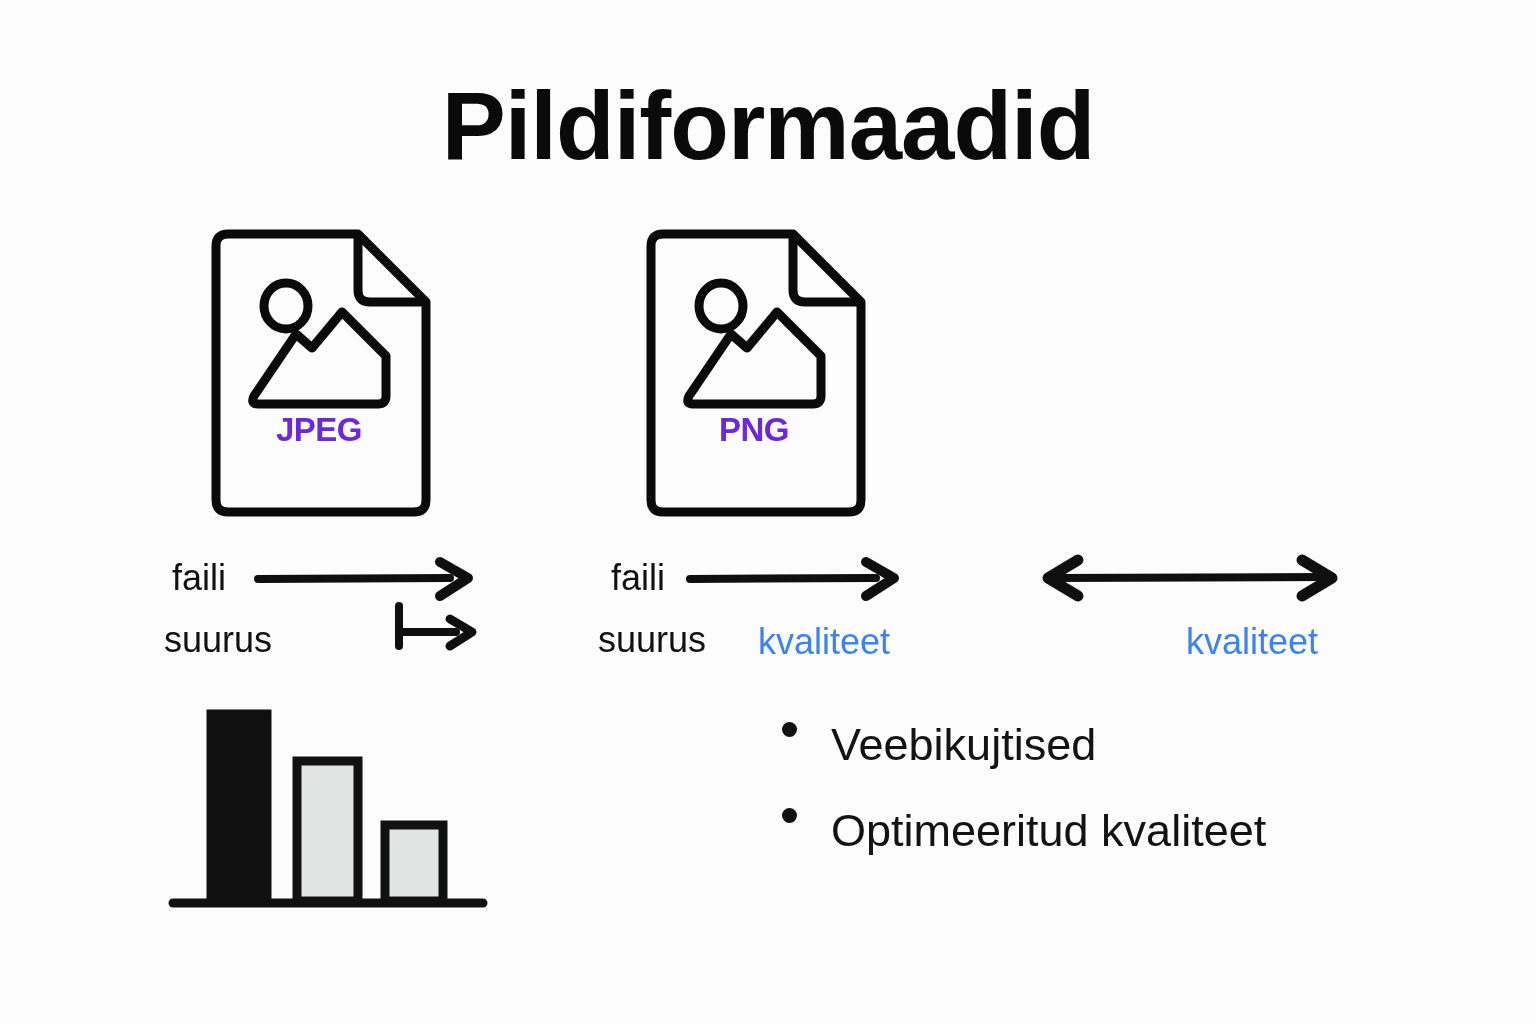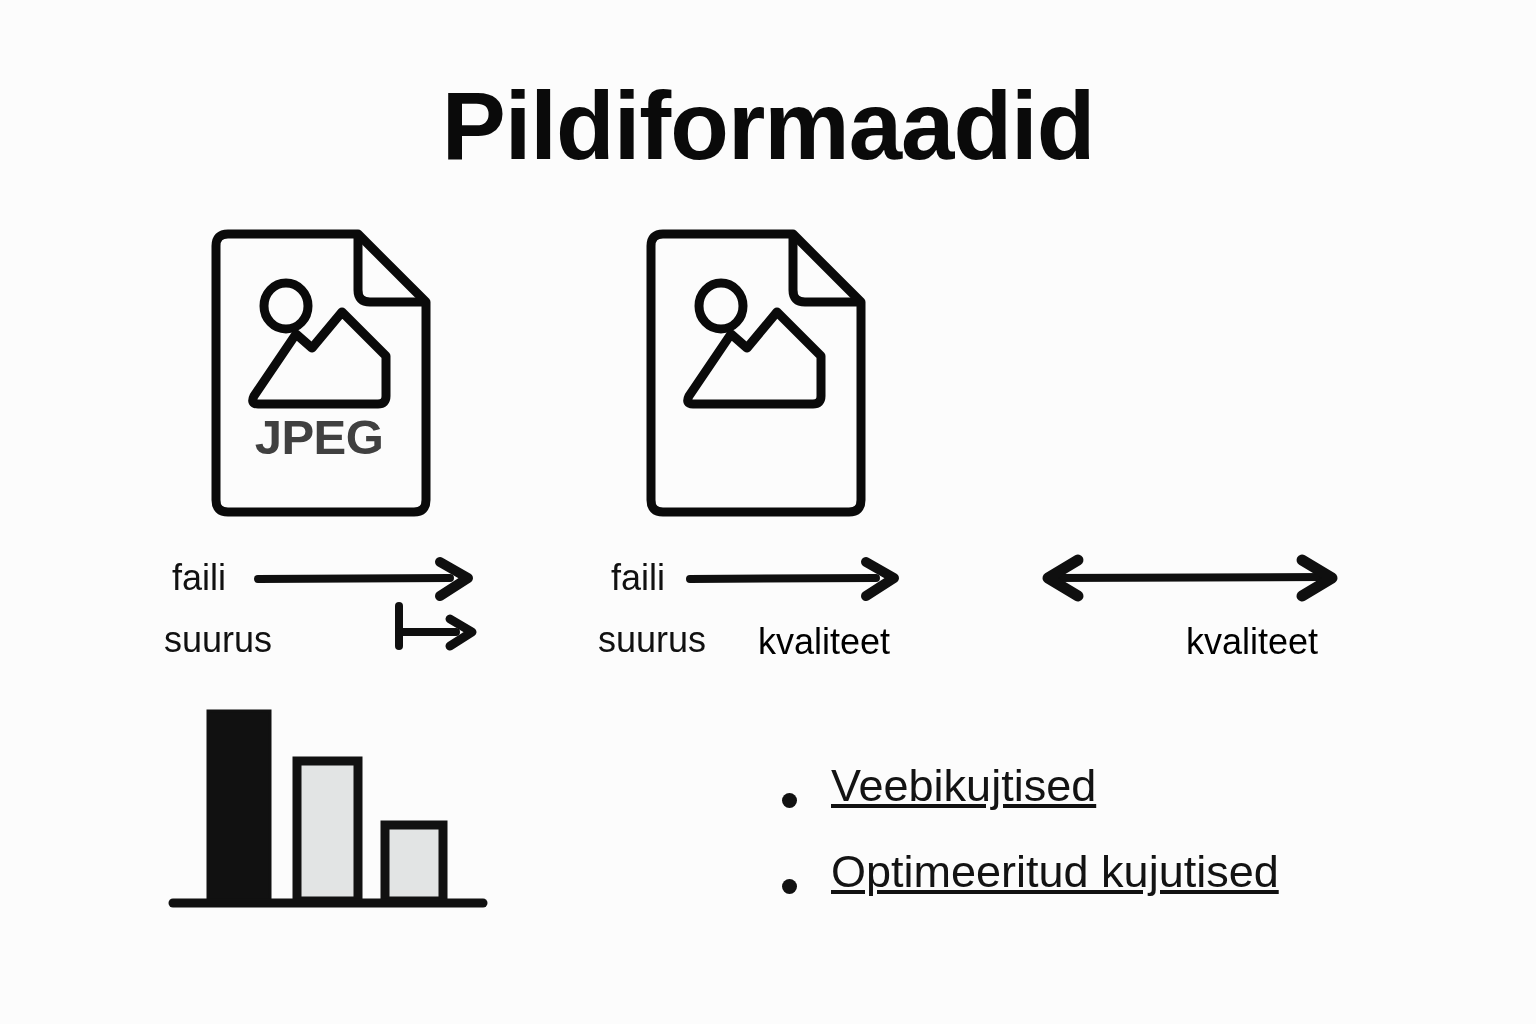--- a/index.html
+++ b/index.html
@@ -54,23 +54,23 @@
     width: 226px;
     height: 290px;
     overflow: visible;
   }
   .file-label {
     position: absolute;
     left: 0;
     top: 185px;
     width: 226px;
     text-align: center;
-    font-size: 49px;
+    font-size: 33px;
     font-weight: 800;
-    color: #404040;
+    color: #6d28d9;
     letter-spacing: -0.5px;
     line-height: 1;
     white-space: nowrap;
   }
 
   
   .annot {
     position: absolute;
   }
   .annot-text {
@@ -79,21 +79,21 @@
     line-height: 1;
     color: #111111;
   }
   .annot-text.strong {
     font-weight: 400;
     font-size: 36px;
   }
   .annot-text.light {
     font-weight: 400;
     font-size: 36px;
-    color: #000000;
+    color: #3b82f6;
   }
   .annot svg {
     position: absolute;
     overflow: visible;
   }
 
   
   .barchart {
     position: absolute;
     left: 168px;
@@ -110,23 +110,22 @@
   
   .bullets {
     position: absolute;
     left: 782px;
     top: 722px;
     width: 700px;
   }
   .bullet-row {
     position: relative;
     display: flex;
-    align-items: flex-end;
+    align-items: flex-start;
     height: 86px;
-    text-decoration: underline;
   }
   .bullet-dot {
     width: 15px;
     height: 15px;
     border-radius: 50%;
     background: #111111;
     flex: 0 0 auto;
     margin-right: 34px;
   }
   .bullet-text {
@@ -154,20 +153,21 @@
     <div class="file-label">JPEG</div>
   </div>
 
   <div class="file-card png">
     <svg viewBox="0 0 226 290">
       <path d="M10 18 Q10 6 22 6 L152 6 L220 74 L220 272 Q220 284 208 284 L22 284 Q10 284 10 272 Z" fill="none" stroke="#0a0a0a" stroke-width="9" stroke-linejoin="round"></path>
       <path d="M152 6 L152 62 Q152 74 164 74 L220 74" fill="none" stroke="#0a0a0a" stroke-width="9" stroke-linejoin="round"></path>
       <ellipse cx="80" cy="78" rx="22" ry="23" fill="none" stroke="#0a0a0a" stroke-width="9"></ellipse>
       <path d="M48 168 Q44 176 52 176 L172 176 Q180 176 180 168 L180 128 L136 84 L106 120 L90 106 Z" fill="none" stroke="#0a0a0a" stroke-width="9" stroke-linejoin="round" stroke-linecap="round"></path>
     </svg>
+    <div class="file-label">PNG</div>
   </div>
 
 
   <div class="annot" style="left:0;top:0;width:1536px;height:0;">
     <div class="annot-text strong" style="left:172px;top:560px;">faili</div>
     <div class="annot-text strong" style="left:164px;top:622px;">suurus</div>
     <svg style="left:254px;top:556px;width:230px;height:46px;" viewBox="0 0 230 46">
       <line x1="4" y1="23" x2="196" y2="22" stroke="#0f0f0f" stroke-width="8" stroke-linecap="round"></line>
       <path d="M186 6 L214 22 L186 40" fill="none" stroke="#0f0f0f" stroke-width="10" stroke-linejoin="round" stroke-linecap="round"></path>
     </svg>
@@ -210,17 +210,17 @@
     </svg>
   </div>
 
   <div class="bullets">
     <div class="bullet-row">
       <span class="bullet-dot"></span>
       <span class="bullet-text">Veebikujtised</span>
     </div>
     <div class="bullet-row">
       <span class="bullet-dot"></span>
-      <span class="bullet-text">Optimeeritud kujutised</span>
+      <span class="bullet-text">Optimeeritud kvaliteet</span>
     </div>
   </div>
 
 </div>
 
 </body></html>

